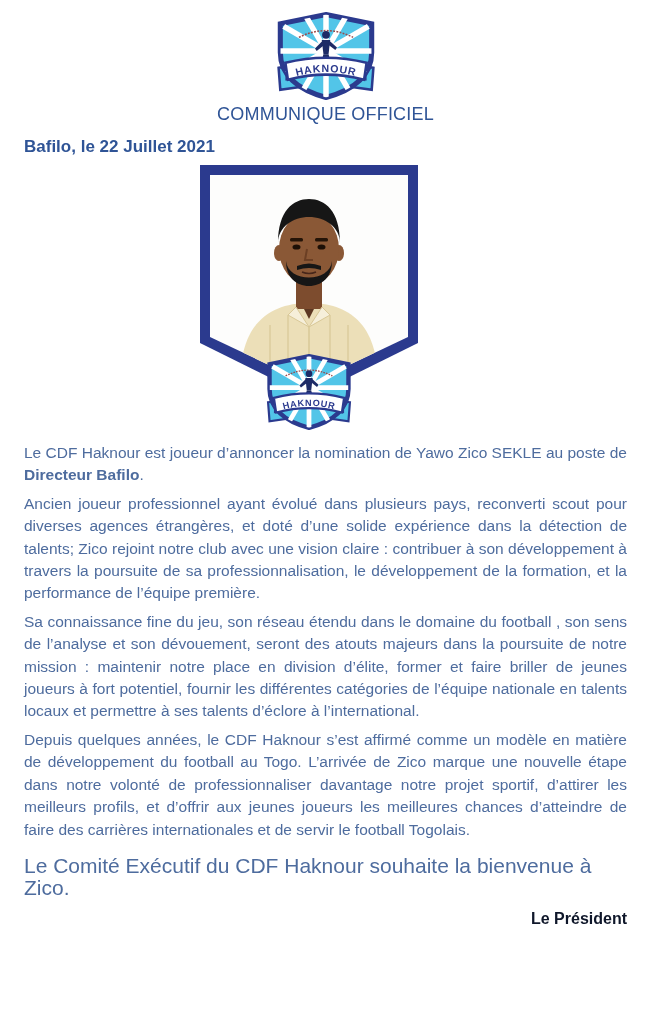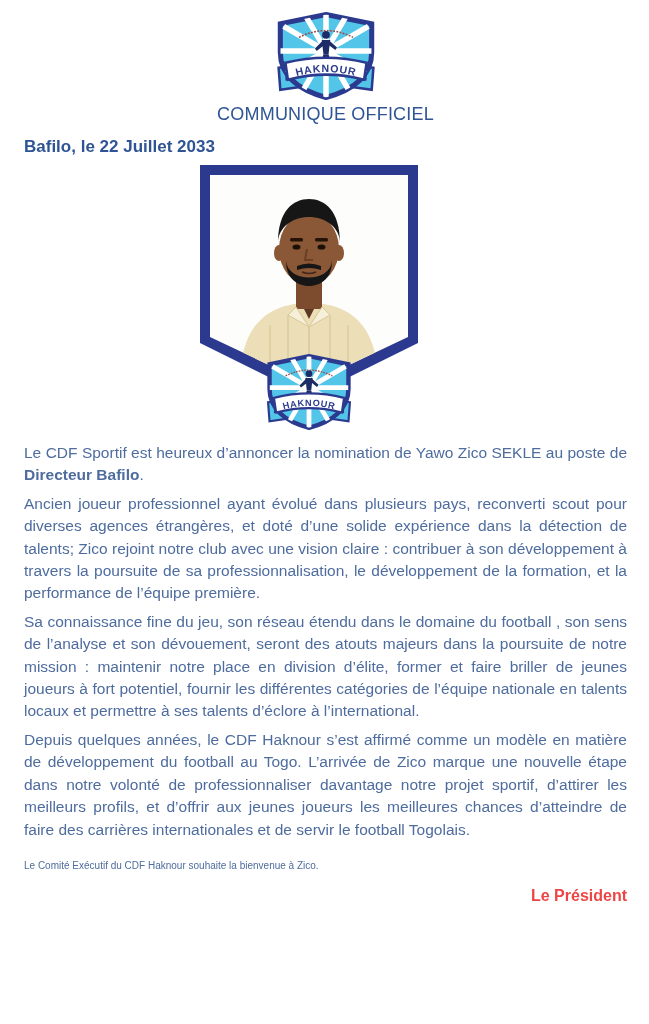--- a/index.html
+++ b/index.html
@@ -48,30 +48,30 @@
   }
   p.body{
     font-size:15.5px;
     line-height:22.4px;
     text-align:justify;
     margin:8px 0 0 0;
   }
   p.body.first{margin-top:45px;}
   p.body.mid{margin-top:6px;}
   p.closing{
-    font-size:10px;
+    font-size:21px;
     line-height:22.4px;
     margin:9px 0 0 0;
   }
   p.closing.c1{margin-top:14px;}
   .signature{
     font-size:16px;font-weight:700;
     text-align:right;
     margin-top:10px;
-    color:#ef4444;
+    color:#0f172a;
   }
 </style>
 </head>
 <body>
 
 <div class="page">
   <div class="content">
 
     <svg class="crest-top" width="102" height="88" viewBox="0 0 120 104">
       <g>
@@ -108,21 +108,21 @@
         <circle cx="68" cy="63" r="3" fill="#ffffff" stroke="#1d2b66" stroke-width="1.2"></circle>
       </g>
       <path d="M12,60 Q60,48 108,60 L105,80 Q60,68 15,80 Z" fill="#ffffff" stroke="#2b3a8e" stroke-width="3"></path>
       <path id="arc-a" d="M18,78 Q60,64 102,78" fill="none"></path>
       <text font-family="Liberation Sans, sans-serif" font-size="12.5" font-weight="bold" fill="#2b3a8e" letter-spacing="1">
         <textPath href="#arc-a" startOffset="50%" text-anchor="middle">HAKNOUR</textPath>
       </text>
     </svg>
 
     <div class="doc-title">COMMUNIQUE OFFICIEL</div>
-    <div class="date-line">Bafilo, le 22 Juillet 2033</div>
+    <div class="date-line">Bafilo, le 22 Juillet 2021</div>
 
     <div class="photo-wrap">
       <svg class="frame-svg" width="218" height="232" viewBox="0 0 218 232">
         <path d="M0,0 H218 V178 L109,232 L0,178 Z" fill="#2b3a8e"></path>
         <clipPath id="photoclip">
           <path d="M10,10 H208 V172 L109,219 L10,172 Z"></path>
         </clipPath>
         <path d="M10,10 H208 V172 L109,219 L10,172 Z" fill="#fdfdfc"></path>
         <g clip-path="url(#photoclip)">
           <path d="M40,218 C40,158 70,138 109,138 C148,138 178,158 178,218 Z" fill="#ecdfb8"></path>
@@ -185,21 +185,21 @@
           <circle cx="68" cy="63" r="3" fill="#ffffff" stroke="#1d2b66" stroke-width="1.2"></circle>
         </g>
         <path d="M12,60 Q60,48 108,60 L105,80 Q60,68 15,80 Z" fill="#ffffff" stroke="#2b3a8e" stroke-width="3"></path>
         <path id="arc-b" d="M18,78 Q60,64 102,78" fill="none"></path>
         <text font-family="Liberation Sans, sans-serif" font-size="12.5" font-weight="bold" fill="#2b3a8e" letter-spacing="1">
           <textPath href="#arc-b" startOffset="50%" text-anchor="middle">HAKNOUR</textPath>
         </text>
       </svg>
     </div>
 
-    <p class="body first"><span>Le CDF Sportif est heureux d’annoncer la nomination de </span><span style="font-weight: 400;">Yawo Zico SEKLE</span><span> au poste de </span><span style="font-weight: 700;">Directeur Bafilo</span><span>.</span></p>
+    <p class="body first"><span>Le CDF Haknour est joueur d’annoncer la nomination de </span><span style="font-weight: 400;">Yawo Zico SEKLE</span><span> au poste de </span><span style="font-weight: 700;">Directeur Bafilo</span><span>.</span></p>
     <p class="body mid">Ancien joueur professionnel ayant évolué dans plusieurs pays, reconverti scout pour diverses agences étrangères, et doté d’une solide expérience dans la détection de talents; Zico rejoint notre club avec une vision claire : contribuer à son développement à travers la poursuite de sa professionnalisation, le développement de la formation, et la performance de l’équipe première.</p>
     <p class="body mid">Sa connaissance fine du jeu, son réseau étendu dans le domaine du football , son sens de l’analyse et son dévouement, seront des atouts majeurs dans la poursuite de notre mission : maintenir notre place en division d’élite, former et faire briller de jeunes joueurs à fort potentiel, fournir les différentes catégories de l’équipe nationale en talents locaux et permettre à ses talents d’éclore à l’international.</p>
     <p class="body mid">Depuis quelques années, le CDF Haknour s’est affirmé comme un modèle en matière de développement du football au Togo. L’arrivée de Zico marque une nouvelle étape dans notre volonté de professionnaliser davantage notre projet sportif, d’attirer les meilleurs profils, et d’offrir aux jeunes joueurs les meilleures chances d’atteindre de faire des carrières internationales et de servir le football Togolais.</p>
 
     <p class="closing c1">Le Comité Exécutif du CDF Haknour souhaite la bienvenue à Zico.</p>
 
     <div class="signature">Le Président</div>
   </div>
 </div>
 

